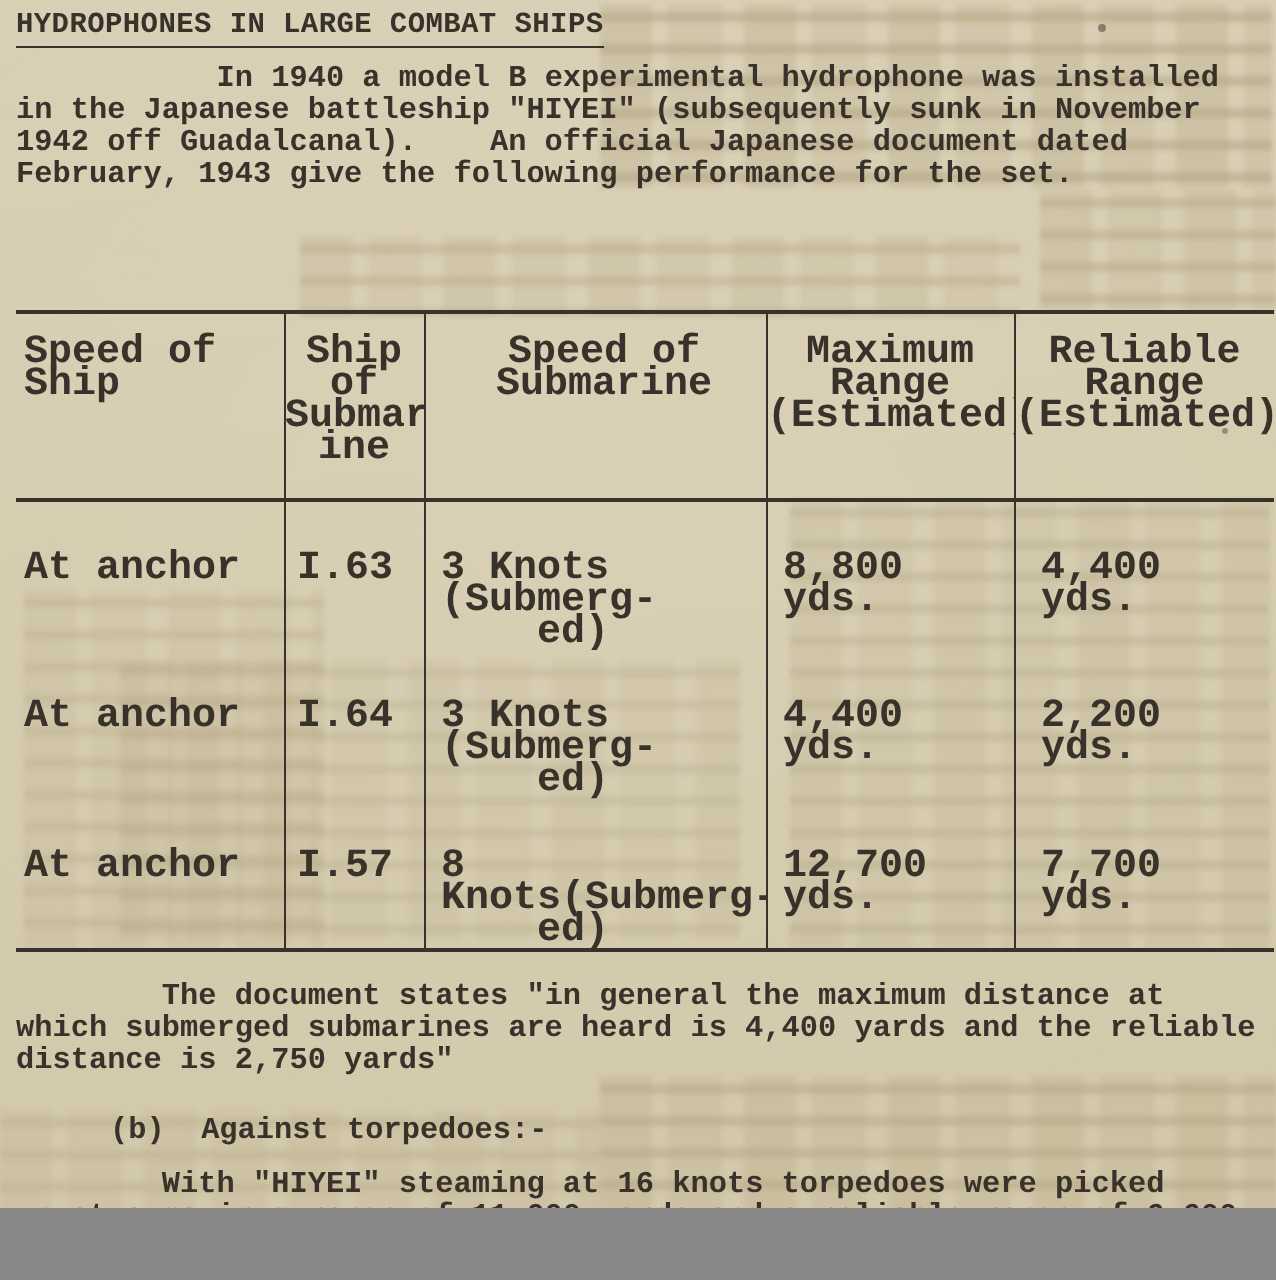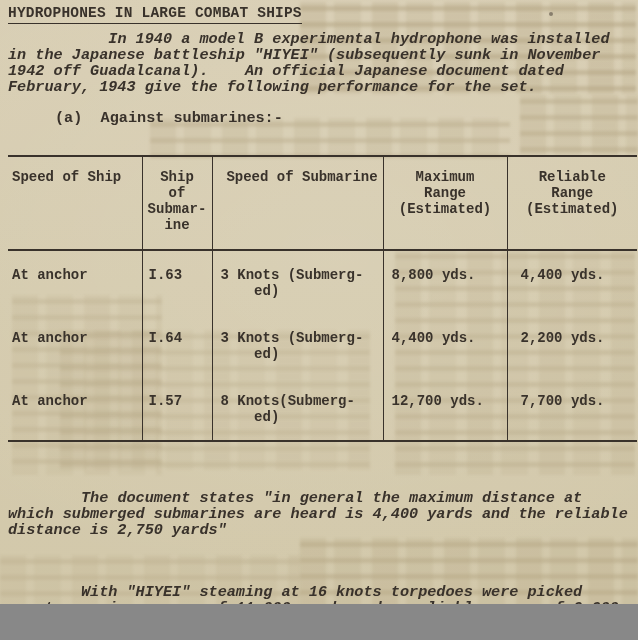--- a/index.html
+++ b/index.html
@@ -28,44 +28,43 @@
   .title {
     position:absolute; left:8px; top:5px;
     font-size:14.5px; line-height:17px; letter-spacing:0.2px;
     border-bottom:1.6px solid #39322b; padding-bottom:1px;
     white-space:pre;
   }
   .para {
     position:absolute; left:8px;
     font-size:15.2px; line-height:16.1px;
     white-space:pre-wrap;
-    font-style:italic;
   }
   .intro   { top:31px; }
   .note    { top:490px; }
   .torpedo { top:584px; }
   .label { position:absolute; left:55px; font-size:15.2px; line-height:16px; white-space:pre; }
   .label-a { top:110px; }
   .label-b { top:557px; }
 
   table.perf {
     position:absolute; left:8px; top:155px; width:629px;
     border-collapse:collapse; table-layout:fixed;
-    font-size:14px; line-height:16.1px;
+    font-size:20px; line-height:16.1px;
   }
   .perf th, .perf td {
     vertical-align:top; white-space:pre-wrap;
     font-weight:bold; padding:0; overflow:hidden;
   }
   .perf thead th {
     border-top:2.5px solid #39322b;
     border-bottom:2px solid #39322b;
     height:80px; padding-top:12px;
   }
-  .perf tbody td { height:47px; padding-top:16px; }
+  .perf tbody td { height:47px; padding-top:26px; }
   .perf tbody tr:last-child td { border-bottom:2.5px solid #39322b; }
   .bl { border-left:1.8px solid #39322b; }
   .h1 { text-align:left; padding-left:4px !important; }
   .h2, .h4, .h5 { text-align:center; }
   .h3 { text-align:center; padding-left:9px !important; }
   .c1 { padding-left:4px !important; }
   .c2 { padding-left:6px !important;margin-top:23px; }
   .c3 { padding-left:8px !important; }
   .c4 { padding-left:8px !important; }
   .c5 { padding-left:13px !important; }
@@ -86,21 +85,20 @@
   <div class="speck" style="left:549px; top:12px;  width:4px; height:4px; opacity:.55;"></div>
   <div class="speck" style="left:611px; top:214px; width:3px; height:3px; opacity:.45;"></div>
 
   <div class="title">HYDROPHONES IN LARGE COMBAT SHIPS</div>
 
   <div class="para intro">           In 1940 a model B experimental hydrophone was installed
 in the Japanese battleship "HIYEI" (subsequently sunk in November
 1942 off Guadalcanal).    An official Japanese document dated
 February, 1943 give the following performance for the set.</div>
 
-  <div class="label label-a">(a)  Against submarines:-</div>
 
   <table class="perf">
     <colgroup>
       <col style="width:134px">
         <col style="width:70px">
         <col style="width:171px">
         <col style="width:124px">
         <col style="width:130px">
     </colgroup>
     <thead>
@@ -144,18 +142,19 @@
         <td class="c4 bl">12,700 yds.</td>
         <td class="c5 bl">7,700 yds.</td>
       </tr>
     </tbody>
   </table>
 
   <div class="para note">        The document states "in general the maximum distance at
 which submerged submarines are heard is 4,400 yards and the reliable
 distance is 2,750 yards"</div>
 
+  <div class="label label-b">(b)  Against torpedoes:-</div>
 
   <div class="para torpedo">        With "HIYEI" steaming at 16 knots torpedoes were picked
 up at a maximum range of 11,000 yards and a reliable range of 6,600
 yards.</div>
 
 </div>
 
 </body></html>

